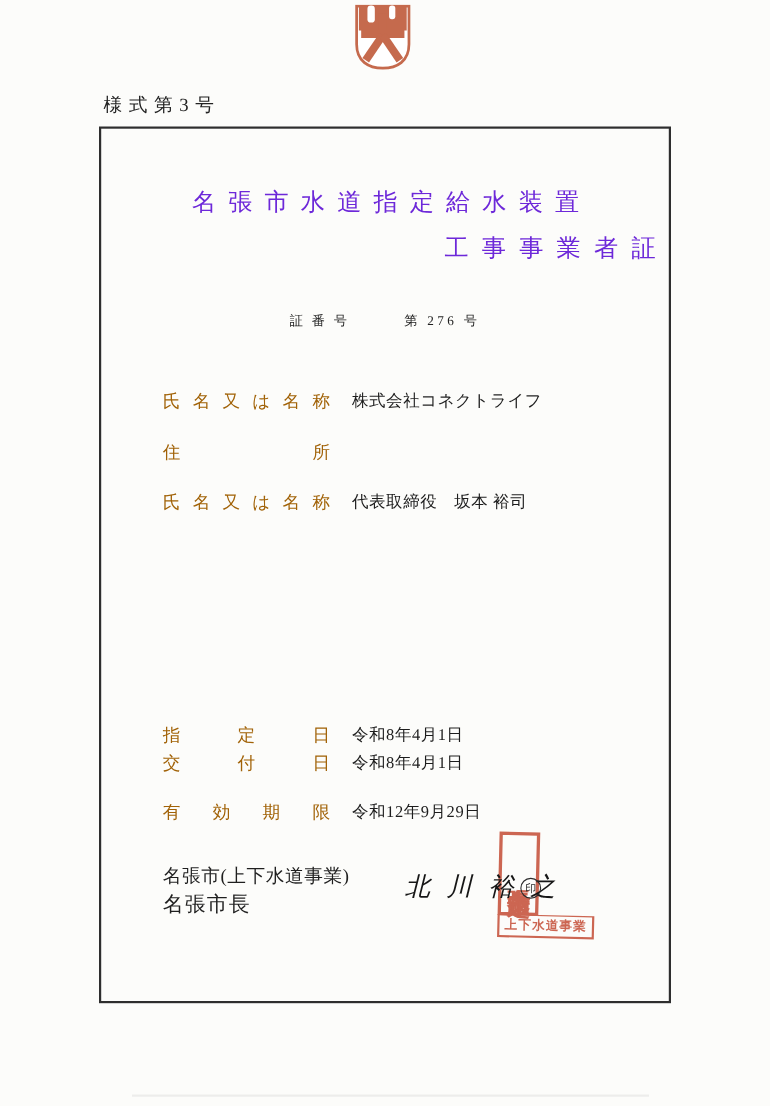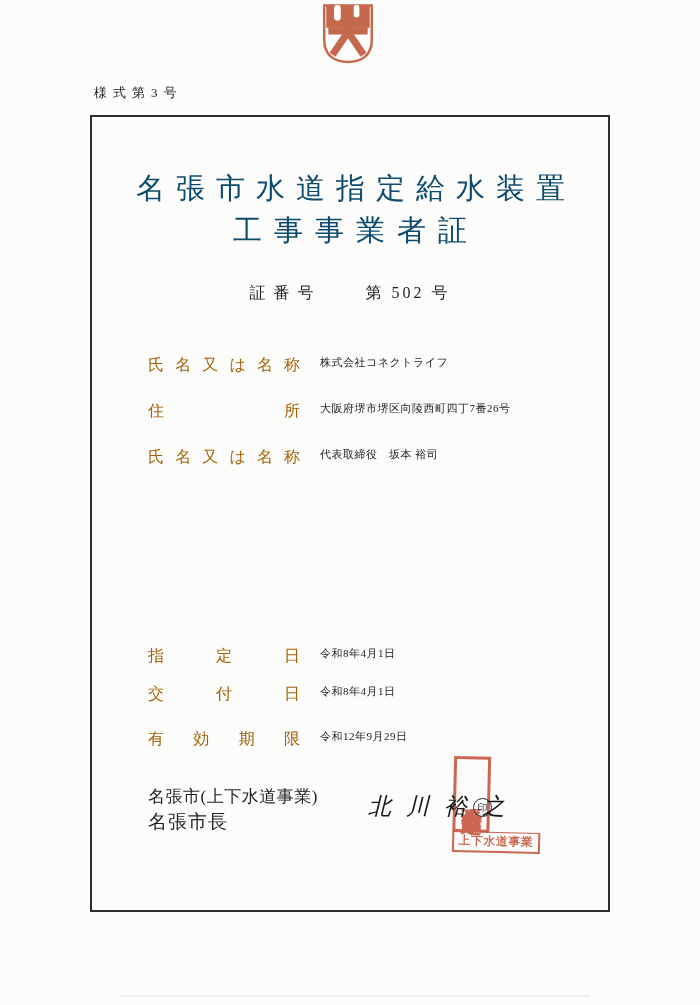--- a/index.html
+++ b/index.html
@@ -8,49 +8,49 @@
     background:#fcfcfa;
     font-family:"Liberation Serif","DejaVu Serif",serif;
     color:#1f1f1f;overflow:hidden;
   }
   .abs{position:absolute;}
 
   
   .emblem{left:320px;top:4px;width:56px;height:60px;}
 
   
-  .form-no{left:94px;top:84px;font-size:13px;letter-spacing:6px;color:#222;font-weight:500;}
+  .form-no{left:94px;top:84px;font-size:17px;letter-spacing:6px;color:#222;font-weight:500;}
 
   
   .cert-box{
     left:90px;top:115px;width:516px;height:793px;
     border:2px solid #2e2e2e;background:transparent;position:absolute;
   }
 
-  .title{left:12px;right:0;text-align:center;font-size:29px;color:#0c4a6e;font-weight:500;}
+  .title{left:12px;right:0;text-align:center;font-size:22px;color:#6d28d9;font-weight:500;}
   .title-1{top:52px;letter-spacing:11px;}
-  .title-2{top:94px;letter-spacing:12px;}
+  .title-2{top:94px;letter-spacing:12px;text-align:right;}
 
   .certno-row{top:166px;left:0;right:0;display:flex;justify-content:center;gap:44px;
-    font-size:16px;font-weight:500;}
+    font-size:12px;font-weight:500;}
   .certno-label{letter-spacing:8px;}
   .certno-value{letter-spacing:3px;}
 
   .field-label{
     left:56px;width:152px;display:inline-block;font-size:16px;font-weight:500;
     text-align:justify;text-align-last:justify;-moz-text-align-last:justify;
     text-justify:inter-ideograph;white-space:normal;color:#a16207;
   }
-  .field-value{left:228px;font-size:11px;letter-spacing:0.5px;color:#1d1d1d;}
+  .field-value{left:228px;font-size:15px;letter-spacing:0.5px;color:#1d1d1d;}
 
   .row-1{top:238px;} .row-2{top:284px;font-family:Liberation Serif, serif;} .row-3{top:330px;}
 
   .statement{top:414px;left:43px;width:450px;font-size:14.5px;letter-spacing:0.2px;color:#1c1c1c;}
 
-  .drow-1{top:529px;} .drow-2{top:567px;} .drow-3{top:612px;}
+  .drow-1{top:542px;} .drow-2{top:567px;} .drow-3{top:612px;}
 
   .issuer-1{left:56px;top:668px;font-size:17px;letter-spacing:0.5px;}
   .issuer-2{left:56px;top:692px;font-size:19px;letter-spacing:1px;}
 
   .signature{left:276px;top:674px;font-size:23px;letter-spacing:15px;color:#161616;z-index:3;font-style:italic;}
 
   .inkan-circle{
     left:381px;top:681px;width:17px;height:17px;border:1.3px solid #2c2c2c;border-radius:50%;
     display:flex;align-items:center;justify-content:center;font-size:10px;color:#2c2c2c;z-index:4;
     background:transparent;
@@ -100,28 +100,27 @@
 
 <div class="abs form-no">様式第3号</div>
 
 <div class="cert-box">
 
   <div class="abs title title-1">名張市水道指定給水装置</div>
   <div class="abs title title-2">工事事業者証</div>
 
   <div class="abs certno-row">
     <span class="certno-label">証番号</span>
-    <span class="certno-value">第 502 号</span>
+    <span class="certno-value">第 276 号</span>
   </div>
 
   <span class="abs field-label row-1">氏名又は名称</span>
   <span class="abs field-value row-1">株式会社コネクトライフ</span>
 
   <span class="abs field-label row-2">住所</span>
-  <span class="abs field-value row-2">大阪府堺市堺区向陵西町四丁7番26号</span>
 
   <span class="abs field-label row-3">氏名又は名称</span>
   <span class="abs field-value row-3">代表取締役　坂本 裕司</span>
 
 
   <span class="abs field-label drow-1">指定日</span>
   <span class="abs field-value drow-1">令和8年4月1日</span>
 
   <span class="abs field-label drow-2">交付日</span>
   <span class="abs field-value drow-2">令和8年4月1日</span>

